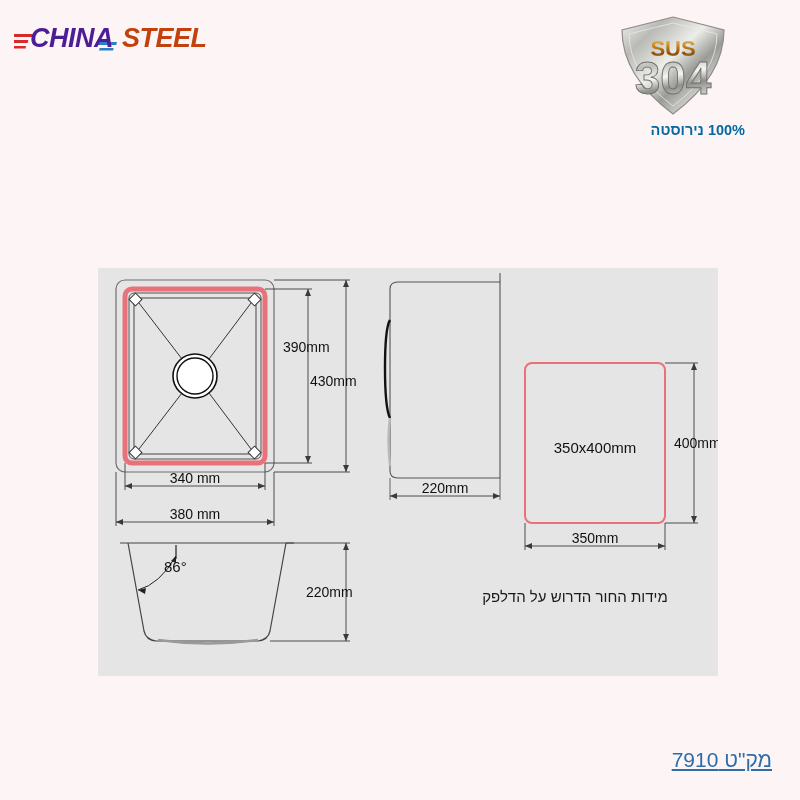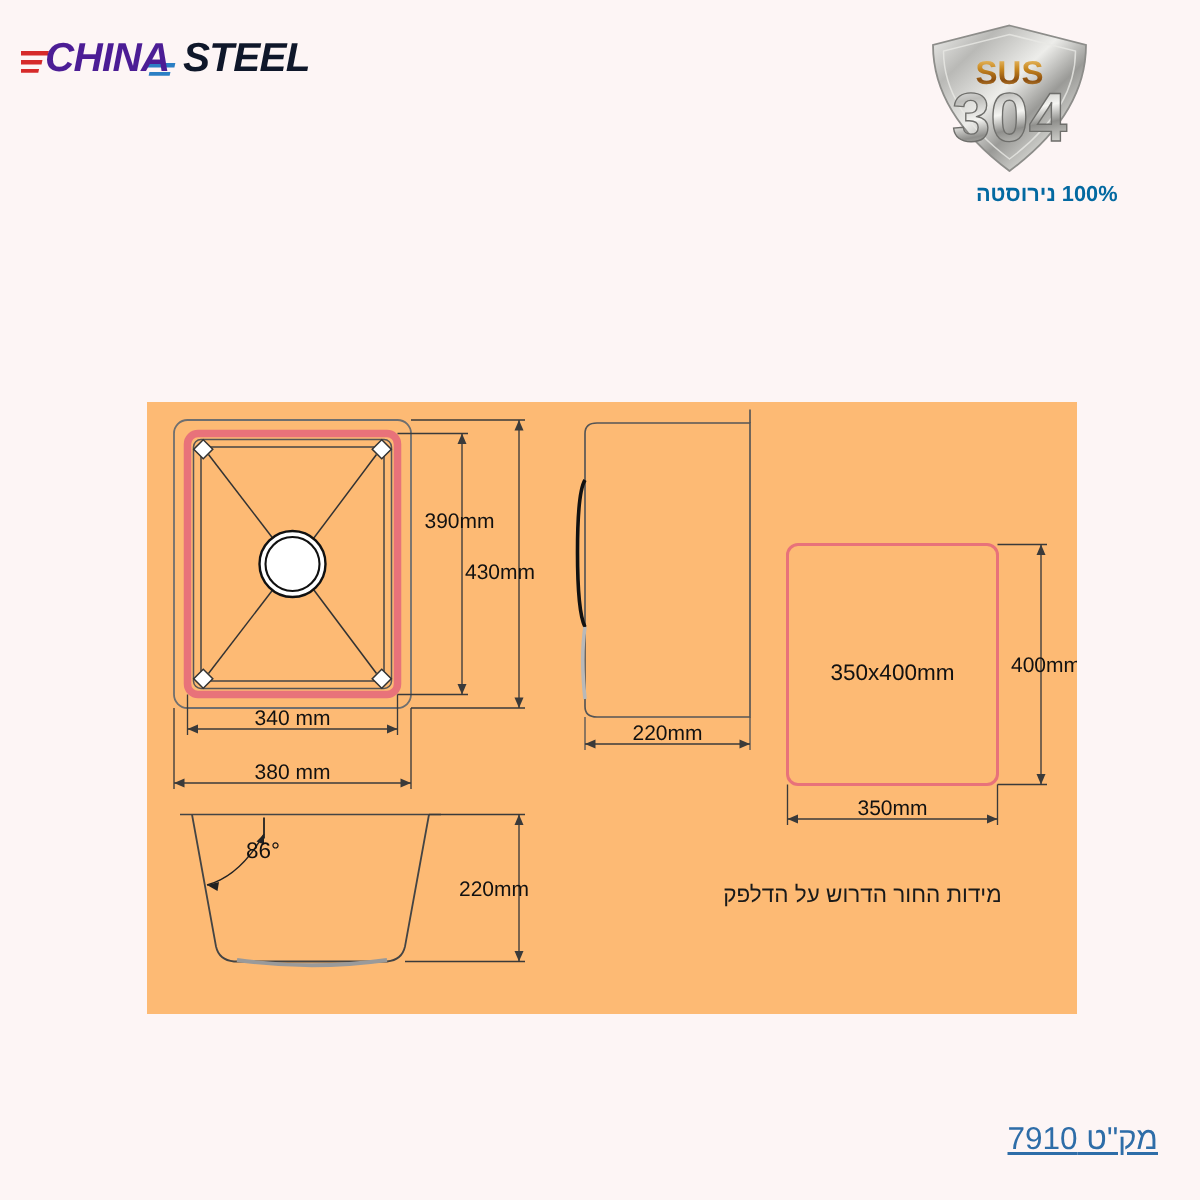--- a/index.html
+++ b/index.html
@@ -25,21 +25,21 @@
   }
   .logo-text {
     font-style: italic;
     font-weight: bold;
     font-size: 27px;
     letter-spacing: -0.5px;
     line-height: 40px;
     white-space: nowrap;
   }
   .logo-china { color: #4c1d95; }
-  .logo-steel { color: #0f172a; }
+  .logo-steel { color: #c2410c; }
 
   
   #quality-badge {
     position: absolute;
     left: 600px;
     top: 14px;
     width: 145px;
     text-align: right;
   }
   #badge-shield { display: block; margin: 0 auto; }
@@ -51,21 +51,21 @@
     direction: rtl;
   }
 
   
   #drawing-panel {
     position: absolute;
     left: 98px;
     top: 268px;
     width: 620px;
     height: 408px;
-    background: #fdba74;
+    background: #e5e5e5;
   }
   #drawing-svg { display: block; }
 
   
   #cutout-caption {
     position: absolute;
     left: 440px;
     top: 572px;
     width: 270px;
     text-align: center;

